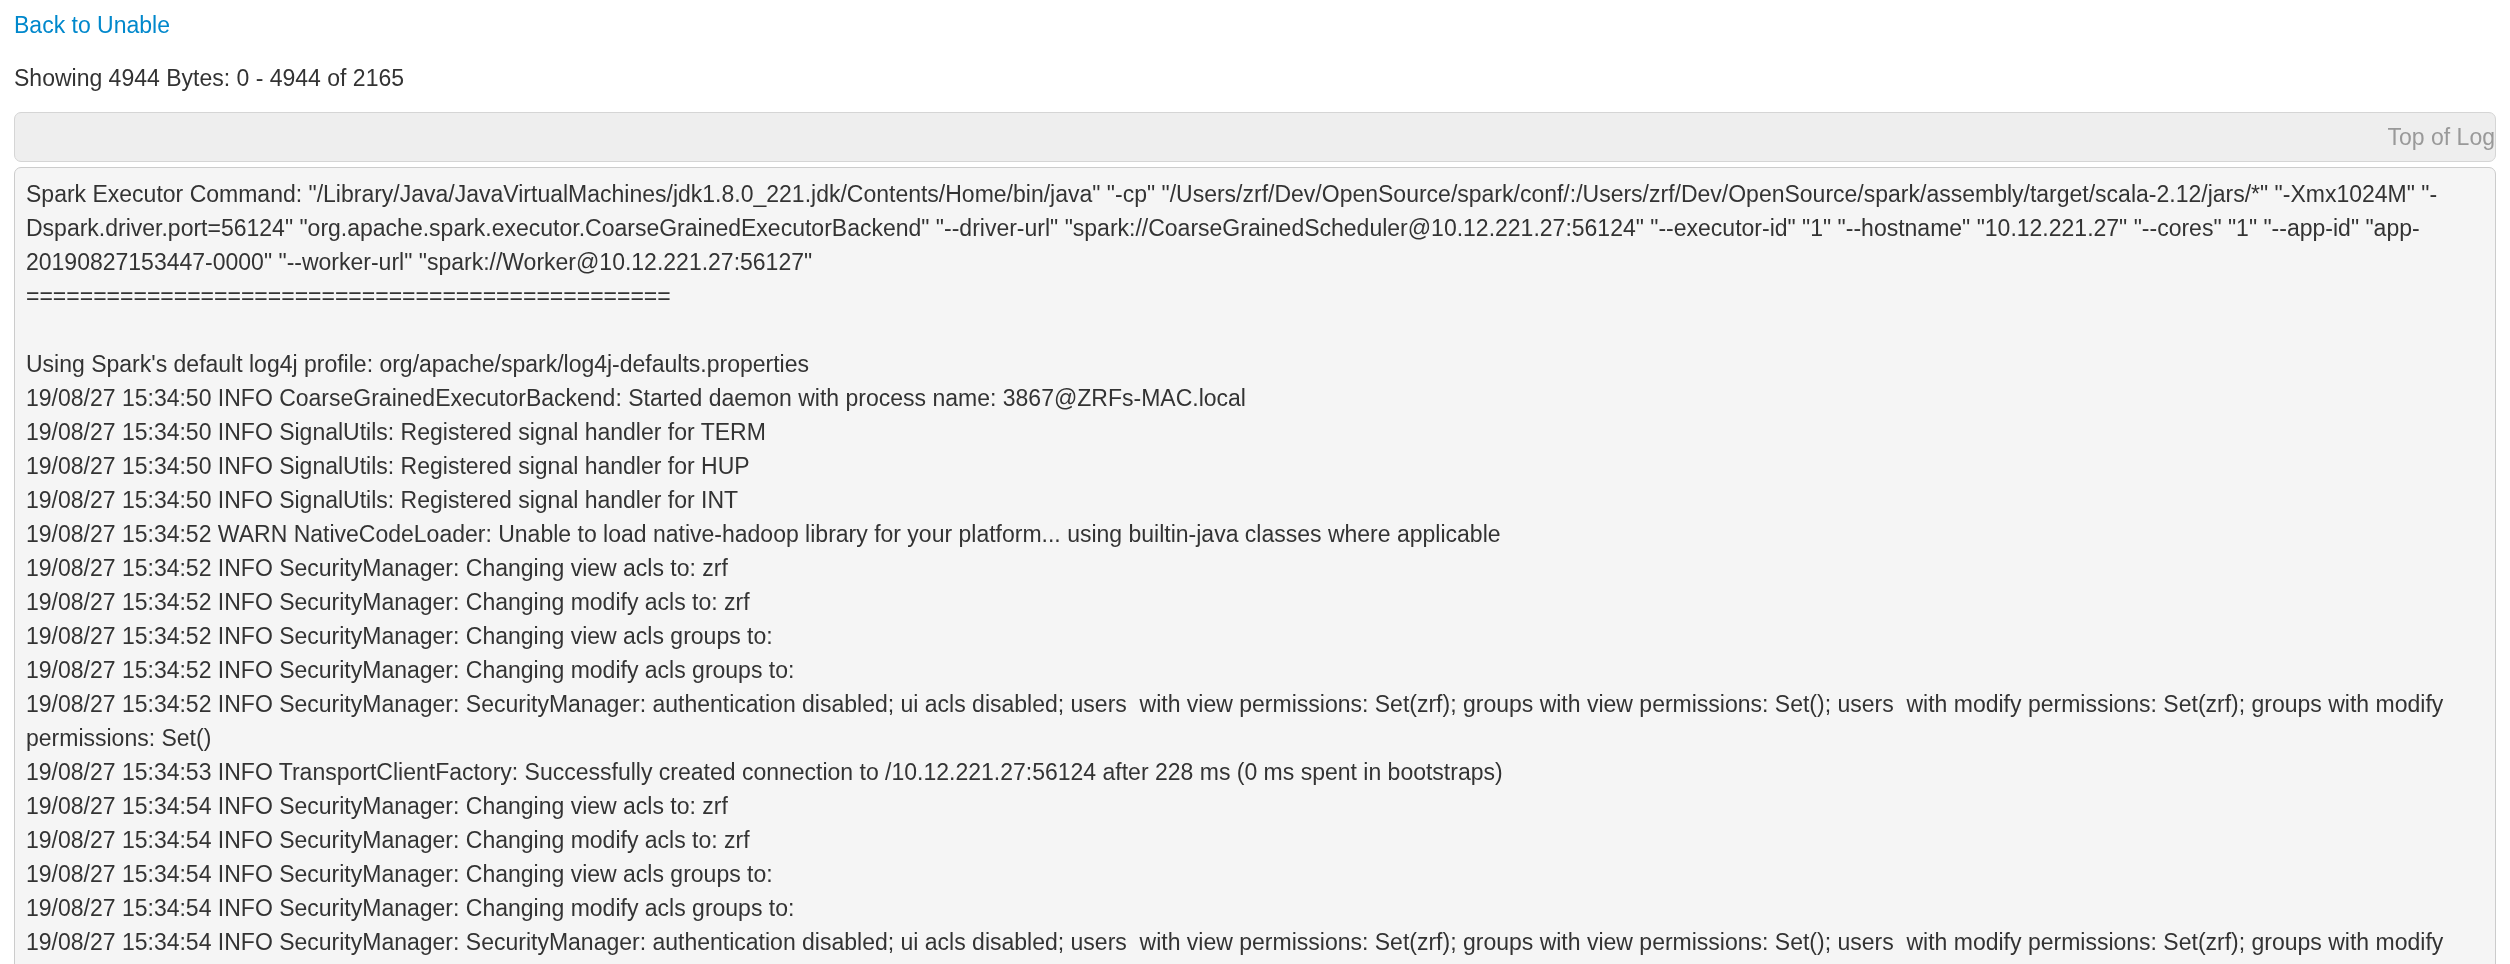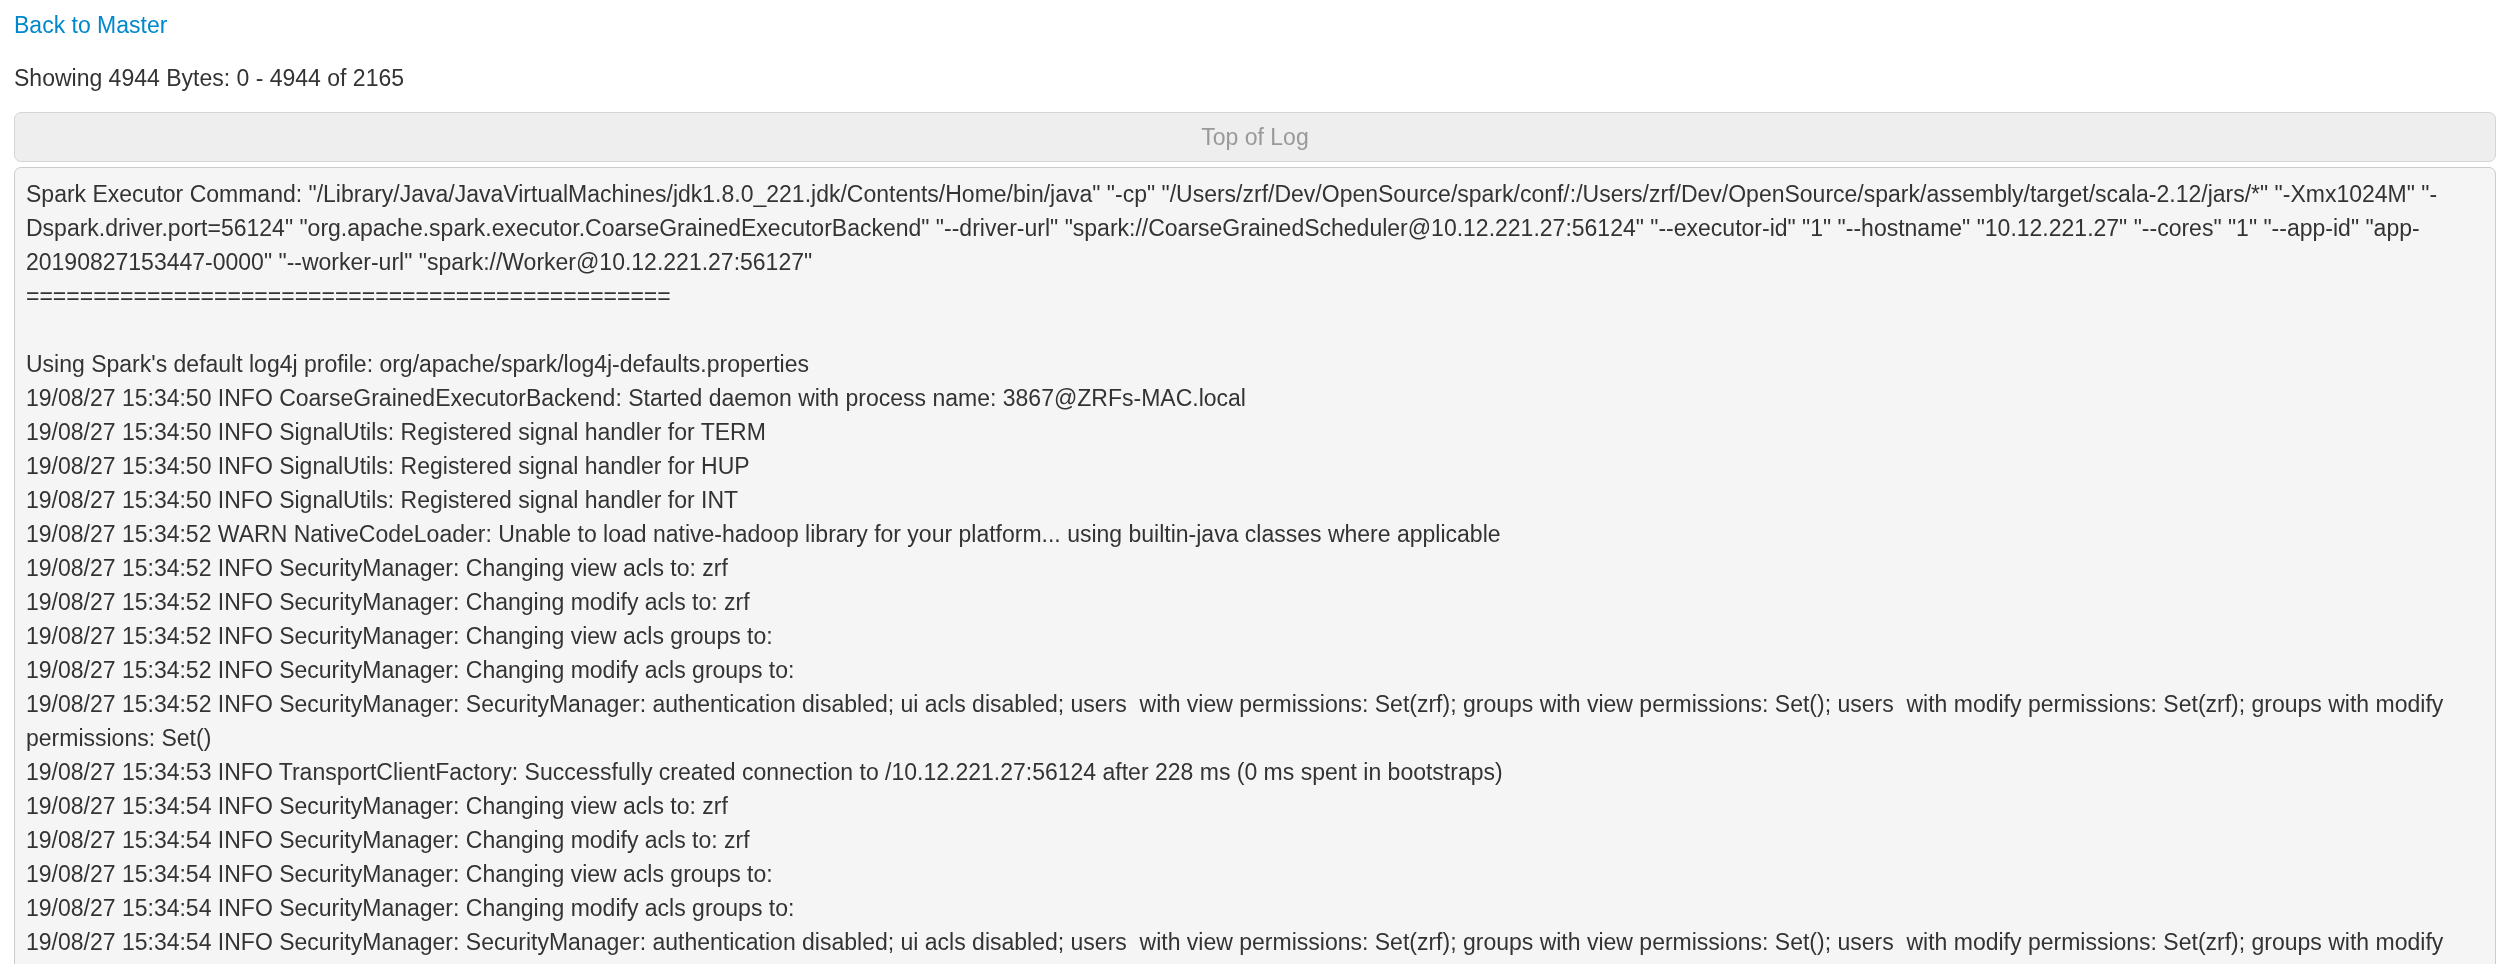--- a/index.html
+++ b/index.html
@@ -32,21 +32,21 @@
     font-size: 23px;
     line-height: 27px;
     color: #333333;
   }
   .log-banner {
     margin-top: 20px;
     height: 50px;
     background: #eeeeee;
     border: 1px solid #d5d5d5;
     border-radius: 7px;
-    text-align: center;
+    text-align: right;
     font-size: 23px;
     line-height: 48px;
     color: #999999;
   }
   .log-box {
     margin-top: 5px;
     background: #f5f5f5;
     border: 1px solid #cccccc;
     border-radius: 7px;
     padding: 9px 11px;
@@ -62,21 +62,21 @@
     white-space: pre-wrap;
     overflow-wrap: break-word;
     word-break: break-word;
   }
 </style>
 </head>
 <body>
 
 <div class="page">
 
-  <a class="back-link" href="#">Back to Master</a>
+  <a class="back-link" href="#">Back to Unable</a>
 
   <p class="byte-range">Showing 4944 Bytes: 0 - 4944 of 2165</p>
 
   <div class="log-banner">Top of Log</div>
 
   <div class="log-box">
     <pre>Spark Executor Command: "/Library/Java/JavaVirtualMachines/jdk1.8.0_221.jdk/Contents/Home/bin/java" "-cp" "/Users/zrf/Dev/OpenSource/spark/conf/:/Users/zrf/Dev/OpenSource/spark/assembly/target/scala-2.12/jars/*" "-Xmx1024M" "-Dspark.driver.port=56124" "org.apache.spark.executor.CoarseGrainedExecutorBackend" "--driver-url" "spark://CoarseGrainedScheduler@10.12.221.27:56124" "--executor-id" "1" "--hostname" "10.12.221.27" "--cores" "1" "--app-id" "app-20190827153447-0000" "--worker-url" "spark://Worker@10.12.221.27:56127"
 ================================================
 
 Using Spark's default log4j profile: org/apache/spark/log4j-defaults.properties

